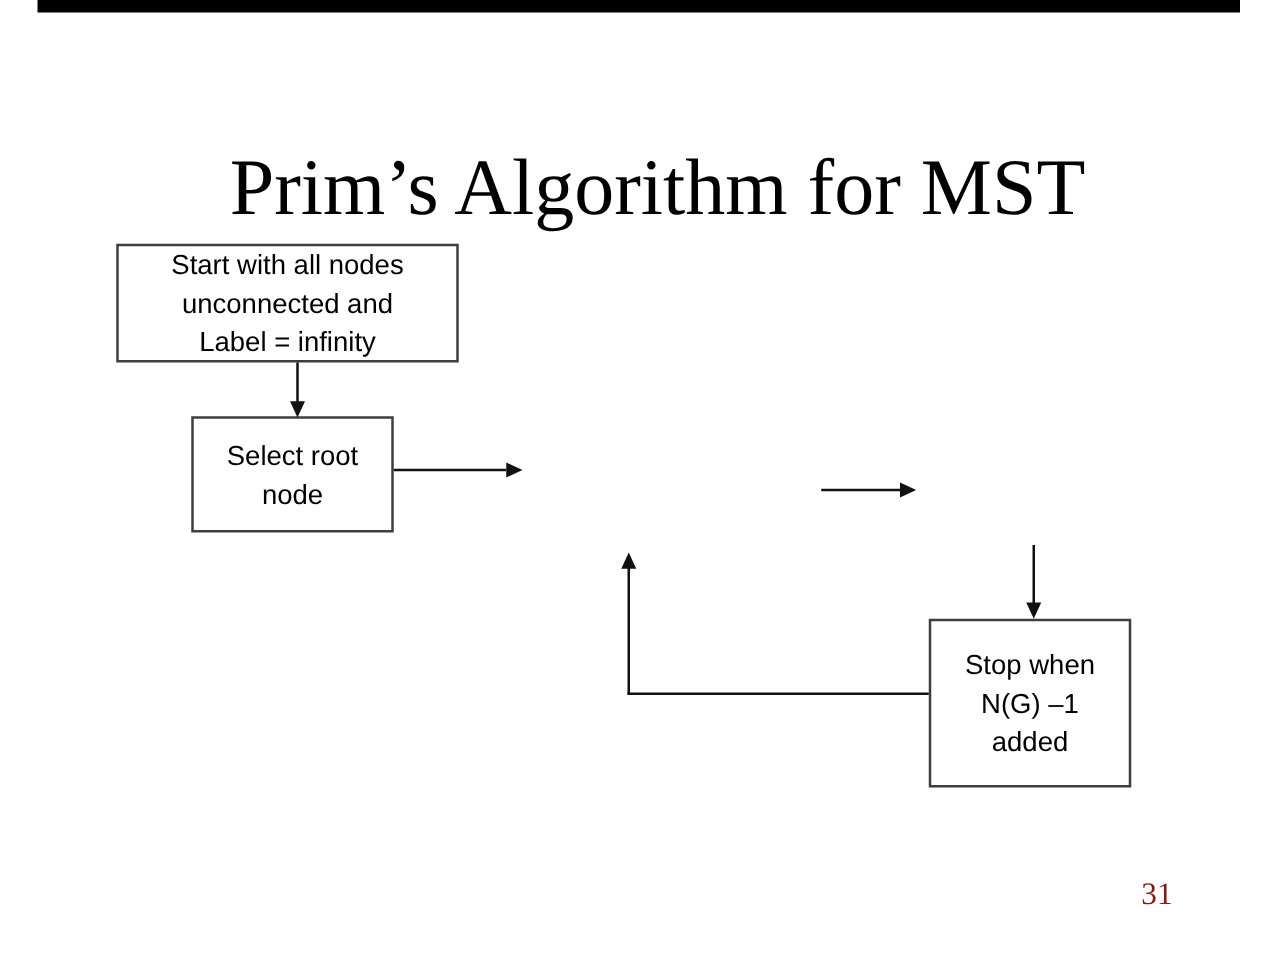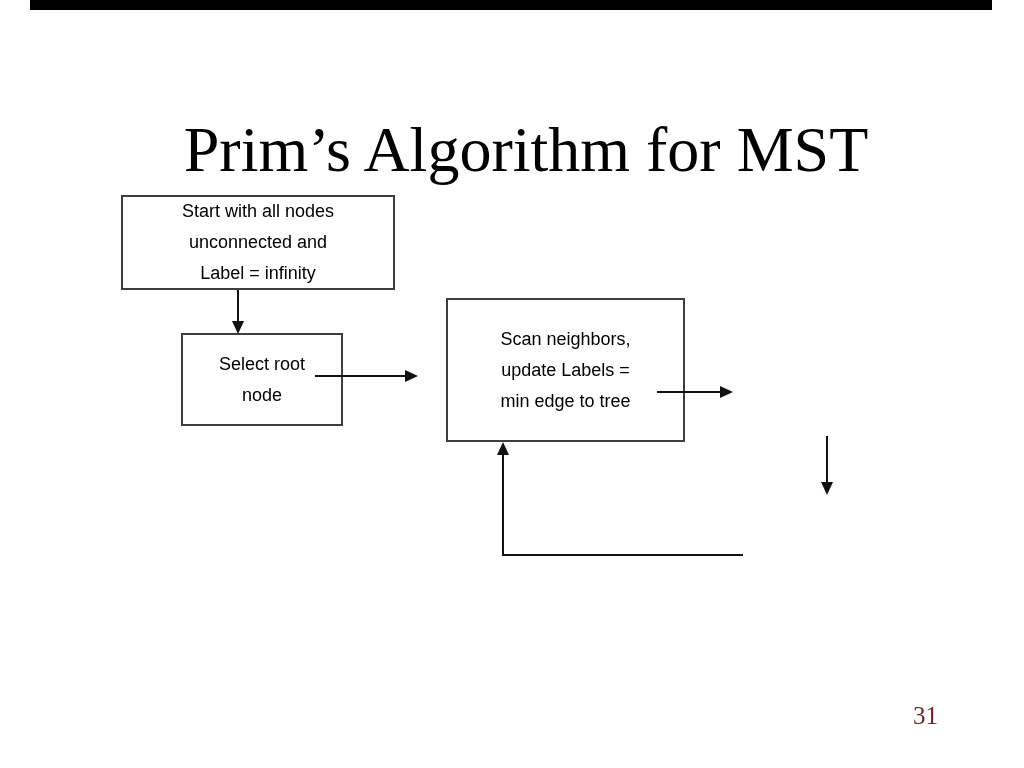--- a/index.html
+++ b/index.html
@@ -37,28 +37,27 @@
     color: #000000;
     letter-spacing: 0px;
     white-space: nowrap;
   }
   .fc-box {
     position: absolute;
     box-sizing: border-box;
     background: #ffffff;
     border: 2px solid #3e3e3e;
     color: #000000;
-    font-size: 18px;
+    font-size: 22px;
     line-height: 31px;
     text-align: center;
     white-space: pre-line;
     display: flex;
     align-items: center;
     justify-content: center;
-    margin-left: 28px;
   }
   #box-start       { left:  93px; top: 195px; width: 274px; height:  95px; }
   #box-select-root { left: 153px; top: 333px; width: 162px; height:  93px; text-align: center; }
   #box-scan        { left: 418px; top: 298px; width: 239px; height: 144px; }
   #box-add-closest { left: 733px; top: 341px; width: 198px; height:  95px; }
   #box-stop        { left: 743px; top: 495px; width: 162px; height: 135px; }
 
   .hline, .vline {
     position: absolute;
     background: #111111;
@@ -103,25 +102,25 @@
 
   <h1 class="slide-title">Prim’s Algorithm for MST</h1>
 
   <div class="fc-box" id="box-start">Start with all nodes
 unconnected and
 Label = infinity</div>
 
   <div class="fc-box" id="box-select-root">Select root
 node</div>
 
-  <div class="fc-box" id="box-scan">Scan neighbors,
-update Labels =
-min edge to tree</div>
 
 
+  <div class="fc-box" id="box-stop">Stop when
+N(G) –1
+added</div>
 
   <div class="vline" style="left:237px; top:290px; height:32px;"></div>
   <div class="head head-down" style="left:232px; top:321px;"></div>
 
   <div class="hline" style="left:315px; top:375px; width:90px;"></div>
   <div class="head head-right" style="left:405px; top:370px;"></div>
 
   <div class="hline" style="left:657px; top:391px; width:63px;"></div>
   <div class="head head-right" style="left:720px; top:386px;"></div>
 

